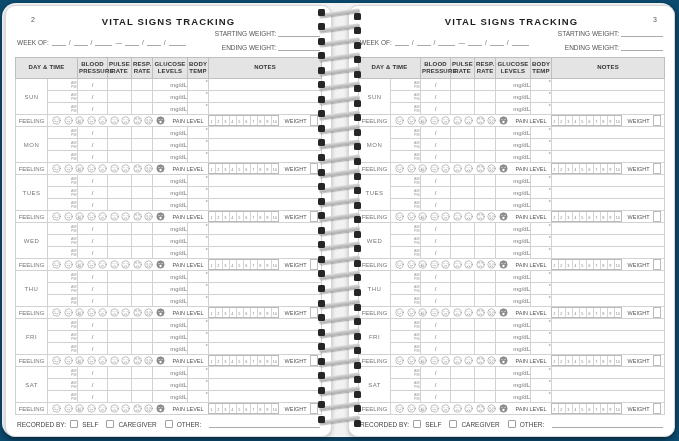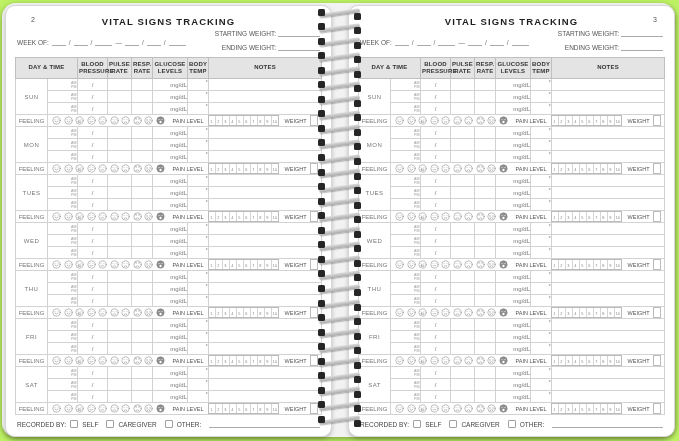--- a/index.html
+++ b/index.html
@@ -1,16 +1,16 @@
 <!DOCTYPE html>
 <html><head>
 <meta charset="utf-8">
 <style>
   html,body{margin:0;padding:0;background:#ffffff;font-family:"Liberation Sans",sans-serif;}
-  .scene{position:relative;width:679px;height:441px;background:#bef264;overflow:hidden;}
+  .scene{position:relative;width:679px;height:441px;background:#0c4a6e;overflow:hidden;}
   .cover{position:absolute;left:2px;top:3px;width:673px;height:434px;border-radius:14px;
          background:#f2f2f2;box-shadow:0 2px 6px rgba(0,0,0,.35);}
   .page{position:absolute;top:5px;width:325px;height:430px;background:#ffffff;
         border:1px solid #d6d6d6;border-radius:10px;box-shadow:0 2px 4px rgba(0,0,0,.22);}
   .page.left{left:5px;}
   .page.right{left:348px;}
   .page-inner{position:absolute;left:9px;right:9px;top:6px;bottom:6px;display:flex;flex-direction:column;}
 
   .top-row{position:relative;height:14px;}
   .page-num{position:absolute;top:4px;font-size:7px;color:#555;}

